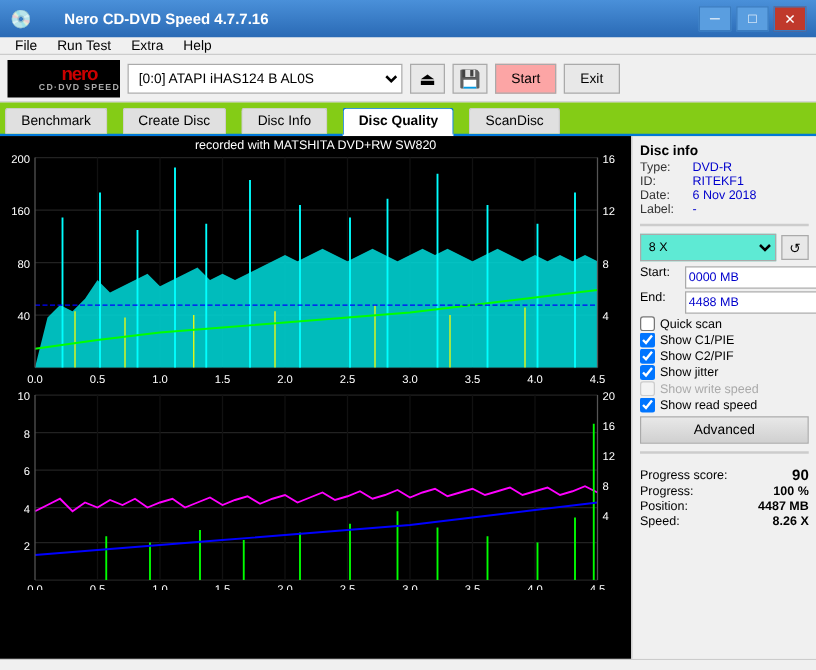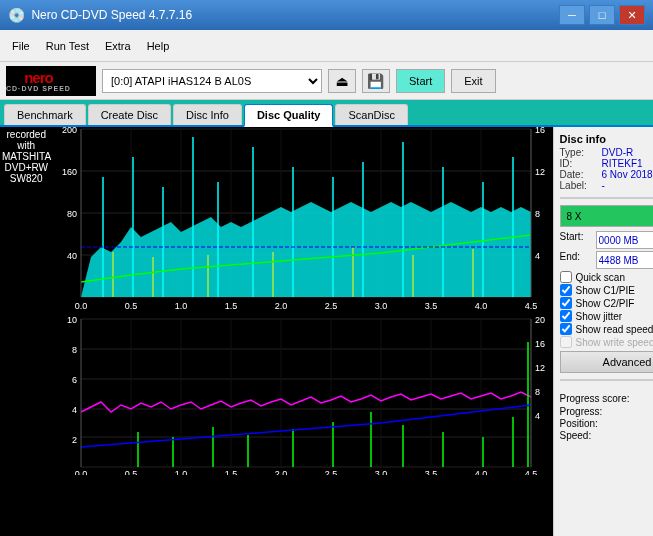--- a/index.html
+++ b/index.html
@@ -9,37 +9,37 @@
     .title-bar {
       background: linear-gradient(to bottom, #4a90d9, #2a6ab5);
       height: 30px;
       display: flex;
       align-items: center;
       justify-content: space-between;
       padding: 0 8px;
       color: white;
     }
     .title-bar-left { display: flex; align-items: center; gap: 6px; }
-    .title-bar-title { font-size: 12px; font-weight: normal; }
+    .title-bar-title { font-size: 12px; font-weight: bold; margin-left: 20px; }
     .title-bar-controls { display: flex; gap: 4px; }
     .title-btn {
       width: 26px; height: 20px;
       background: #5a9ee0;
       border: 1px solid #3a7bbf;
       color: white;
       font-size: 11px;
       cursor: pointer;
       display: flex; align-items: center; justify-content: center;
     }
     .title-btn.close { background: #c0392b; }
 
     
     .menu-bar {
       background: #f0f0f0;
-      height: 32px;
+      height: 14px;
       display: flex;
       align-items: center;
       padding: 0 4px;
       border-bottom: 1px solid #ccc;
     }
     .menu-item {
       padding: 2px 8px;
       cursor: pointer;
       font-size: 11px;
     }
@@ -50,21 +50,21 @@
       height: 38px;
       display: flex;
       align-items: center;
       padding: 0 6px;
       gap: 6px;
       border-bottom: 1px solid #ccc;
     }
     .nero-logo {
       width: 90px; height: 30px;
       background: #000;
-      display: flex; align-items: center; justify-content: flex-start;
+      display: flex; align-items: center; justify-content: flex-end;
       color: white; font-size: 14px; font-weight: bold;
       flex-shrink: 0;
     }
     .nero-logo span { color: #cc0000; }
     .drive-select {
       background: white;
       border: 1px solid #aaa;
       height: 24px;
       padding: 0 4px;
       font-size: 11px;
@@ -79,29 +79,29 @@
       font-size: 14px;
     }
     .toolbar-action-btn {
       height: 24px;
       padding: 0 12px;
       background: #e8e8e8;
       border: 1px solid #aaa;
       cursor: pointer;
       font-size: 11px;
     }
-    .toolbar-action-btn.start { background: #5eead4; }
+    .toolbar-action-btn.start { background: #fca5a5; }
 
     
     .tabs {
       display: flex;
-      background: #14b8a6;
+      background: #84cc16;
       border-bottom: 2px solid #0078d7;
       padding: 4px 4px 0;
-      gap: 2px;
+      gap: 12px;
     }
     .tab {
       padding: 4px 12px;
       border: 1px solid #ccc;
       border-bottom: none;
       background: #e0e0e0;
       cursor: pointer;
       font-size: 11px;
       border-radius: 3px 3px 0 0;
     }
@@ -148,21 +148,21 @@
     .speed-row {
       display: flex;
       gap: 4px;
       align-items: center;
       margin-bottom: 4px;
     }
     .speed-select {
       flex: 1;
       height: 22px;
       border: 1px solid #aaa;
-      background: #22c55e;
+      background: #5eead4;
       font-size: 10px;
       padding: 0 2px;
     }
     .mb-row {
       display: flex;
       gap: 4px;
       margin-bottom: 2px;
     }
     .mb-label { min-width: 32px; font-size: 10px; }
     .mb-input {
@@ -261,21 +261,21 @@
 <div class="tabs">
   <div class="tab">Benchmark</div>
   <div class="tab">Create Disc</div>
   <div class="tab">Disc Info</div>
   <div class="tab active">Disc Quality</div>
   <div class="tab">ScanDisc</div>
 </div>
 
 <div class="main-content">
 
-  <div style="flex:1;background:#000;display:flex;flex-direction:row;">
+  <div style="flex:1;background:#000;display:flex;flex-direction:column;">
 
     <div style="color:white;font-size:10px;text-align:center;padding:2px;background:#000;">recorded with MATSHITA DVD+RW SW820</div>
 
     <div style="flex:1;position:relative;">
       <svg width="500" height="348" style="display:block;">
 
         <rect x="28" y="2" width="450" height="168" fill="#000"></rect>
 
         <line x1="28" y1="2" x2="478" y2="2" stroke="#222" stroke-width="1"></line>
         <line x1="28" y1="44" x2="478" y2="44" stroke="#222" stroke-width="1"></line>
@@ -465,26 +465,26 @@
       </div>
       <div class="checkbox-row">
         <input type="checkbox" checked="" style="">
         <label>Show C2/PIF</label>
       </div>
       <div class="checkbox-row">
         <input type="checkbox" checked="" style="">
         <label>Show jitter</label>
       </div>
       <div class="checkbox-row">
+        <input type="checkbox" disabled="" style="">
+        <label style="color:#aaa;">Show write speed</label>
+      </div>
+      <div class="checkbox-row">
         <input type="checkbox" checked="" style="">
         <label>Show read speed</label>
-      </div>
-      <div class="checkbox-row">
-        <input type="checkbox" disabled="" style="">
-        <label style="color:#aaa;">Show write speed</label>
       </div>
 
       <button class="advanced-btn">Advanced</button>
     </div>
 
     <hr style="border:1px solid #ccc;margin:2px 0;">
 
     <div>
       <div class="quality-score-row">
         <span>Progress score:</span>

